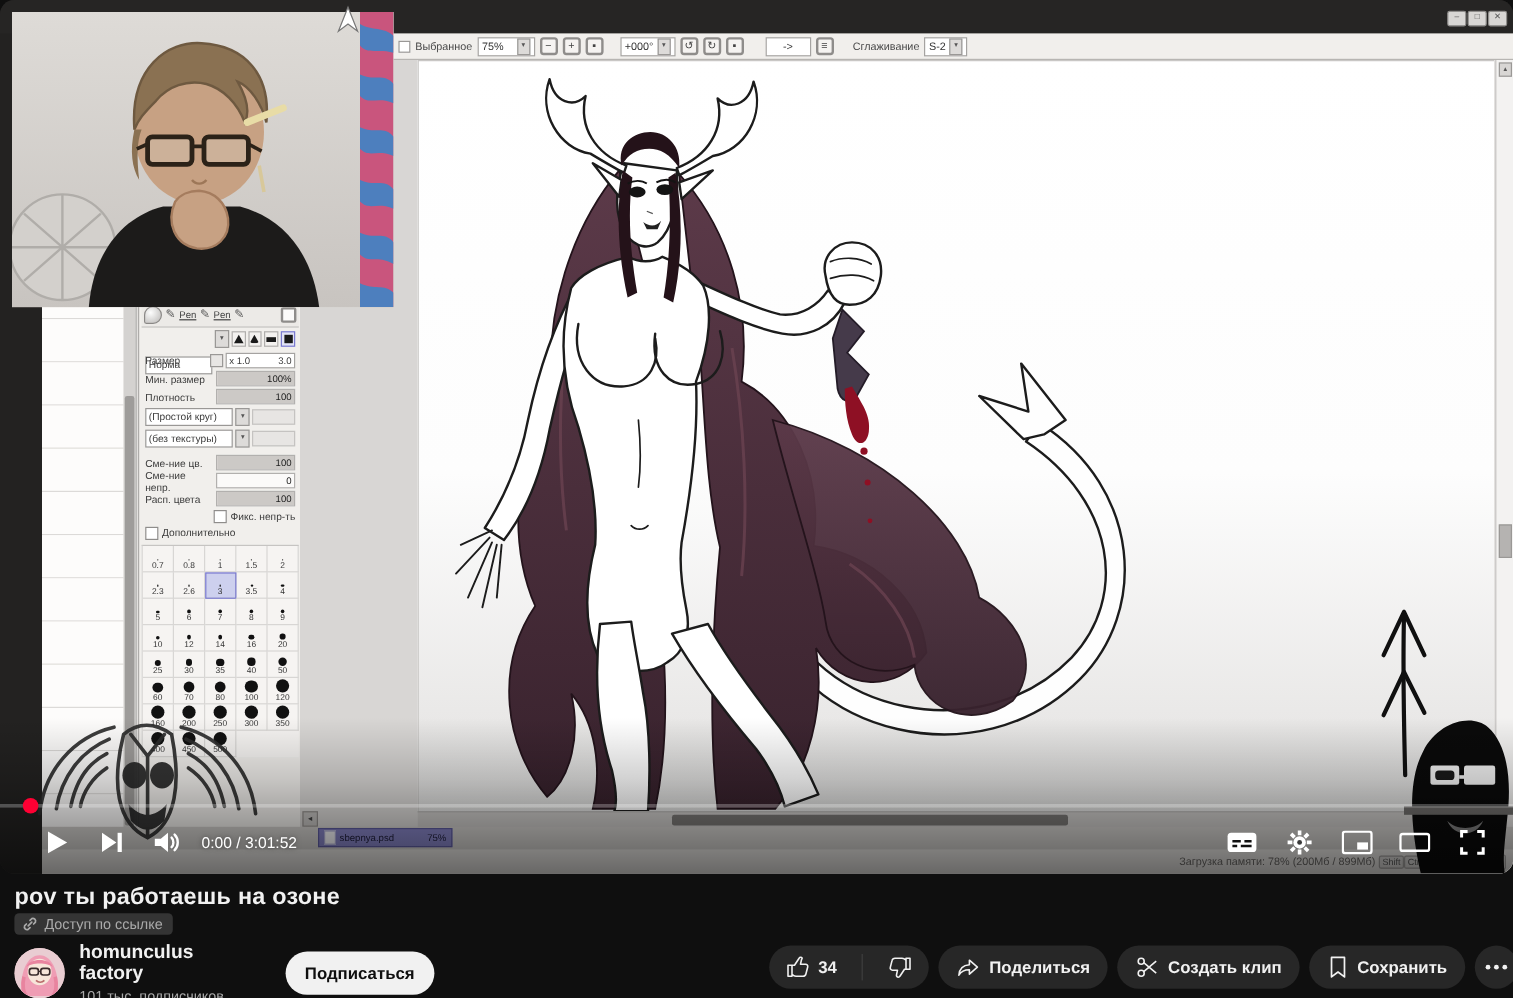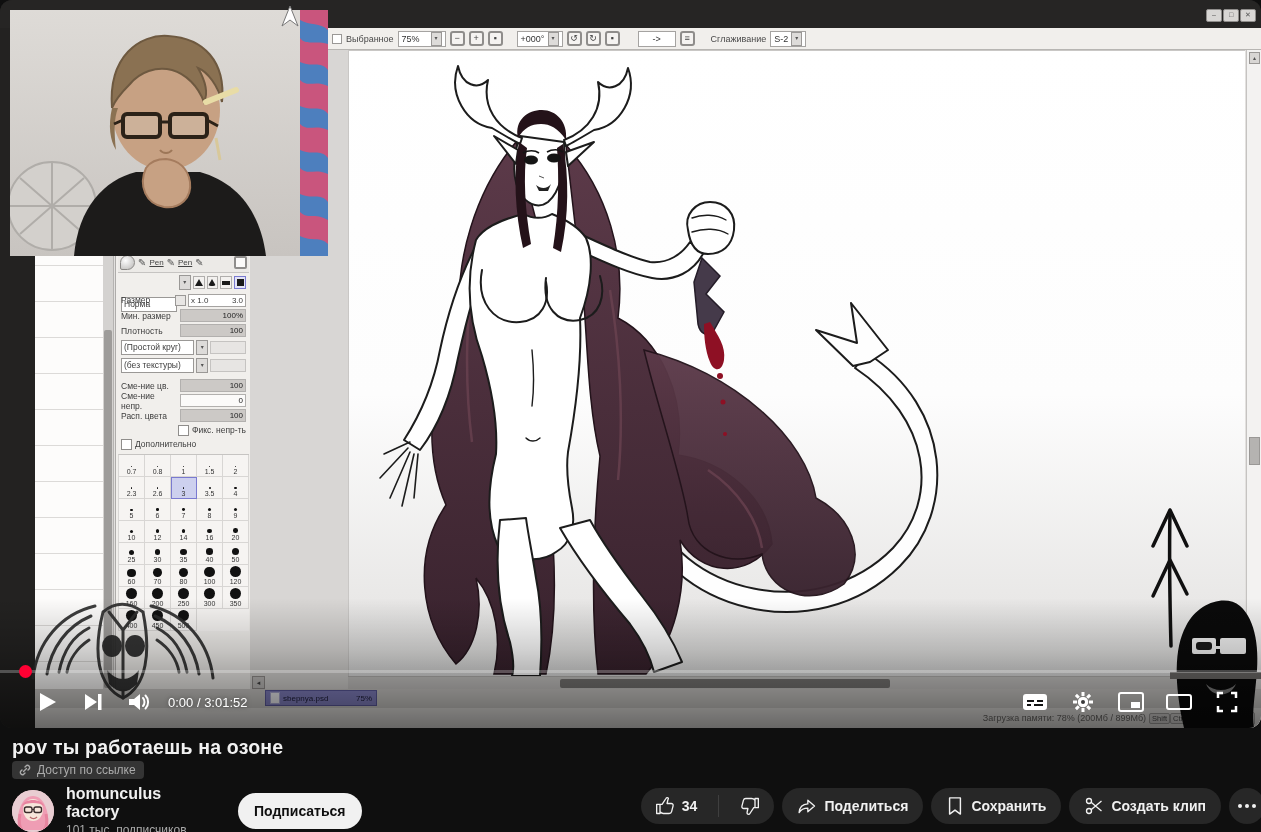--- a/index.html
+++ b/index.html
@@ -718,33 +718,33 @@
           </svg>
         </div>
       </div>
       <div class="pill">
         <svg class="ico" width="20" height="20" viewBox="0 0 24 24">
           <path d="M13 5 L21 12 L13 19 V14.5 C7.5 14.5 4.5 16.5 2.5 20 C3 13.5 7 9.8 13 9.5 Z" fill="none" stroke="#f1f1f1" stroke-width="1.6" stroke-linejoin="round"></path>
         </svg>
         <span>Поделиться</span>
       </div>
       <div class="pill">
-        <svg class="ico" width="18" height="20" viewBox="0 0 20 22">
-          <path d="M4 2 h12 v18 l-6-4.5 L4 20 Z" fill="none" stroke="#f1f1f1" stroke-width="1.6" stroke-linejoin="round"></path>
-        </svg>
-        <span>Сохранить</span>
-      </div>
-      <div class="pill">
         <svg class="ico" width="20" height="20" viewBox="0 0 24 24">
           <circle cx="6" cy="6" r="3" fill="none" stroke="#f1f1f1" stroke-width="1.6"></circle>
           <circle cx="6" cy="18" r="3" fill="none" stroke="#f1f1f1" stroke-width="1.6"></circle>
           <path d="M8.5 7.5 L21 18 M8.5 16.5 L21 6 M13 12 l1.2 1" stroke="#f1f1f1" stroke-width="1.6" fill="none"></path>
         </svg>
         <span>Создать клип</span>
       </div>
+      <div class="pill">
+        <svg class="ico" width="18" height="20" viewBox="0 0 20 22">
+          <path d="M4 2 h12 v18 l-6-4.5 L4 20 Z" fill="none" stroke="#f1f1f1" stroke-width="1.6" stroke-linejoin="round"></path>
+        </svg>
+        <span>Сохранить</span>
+      </div>
       <div class="roundbtn">
         <span class="dot3"></span>
         <span class="dot3"></span>
         <span class="dot3"></span>
       </div>
     </div>
   </div>
 </div>
 
 </body></html>

